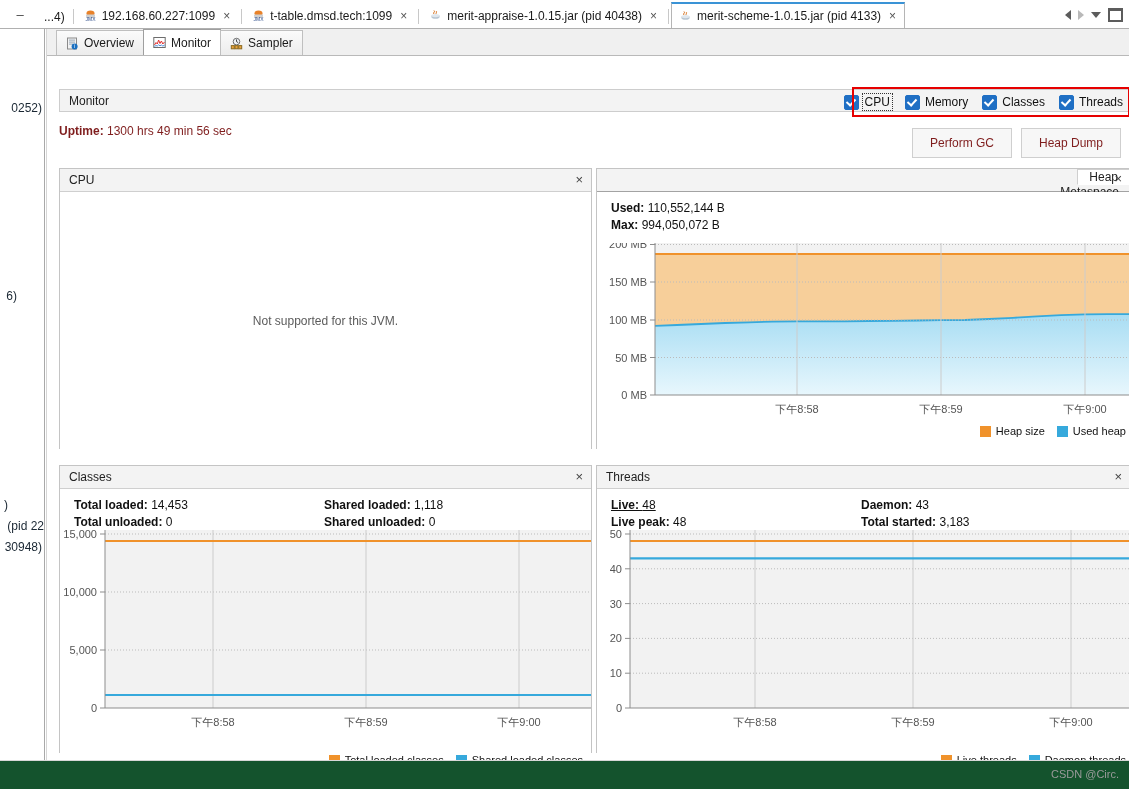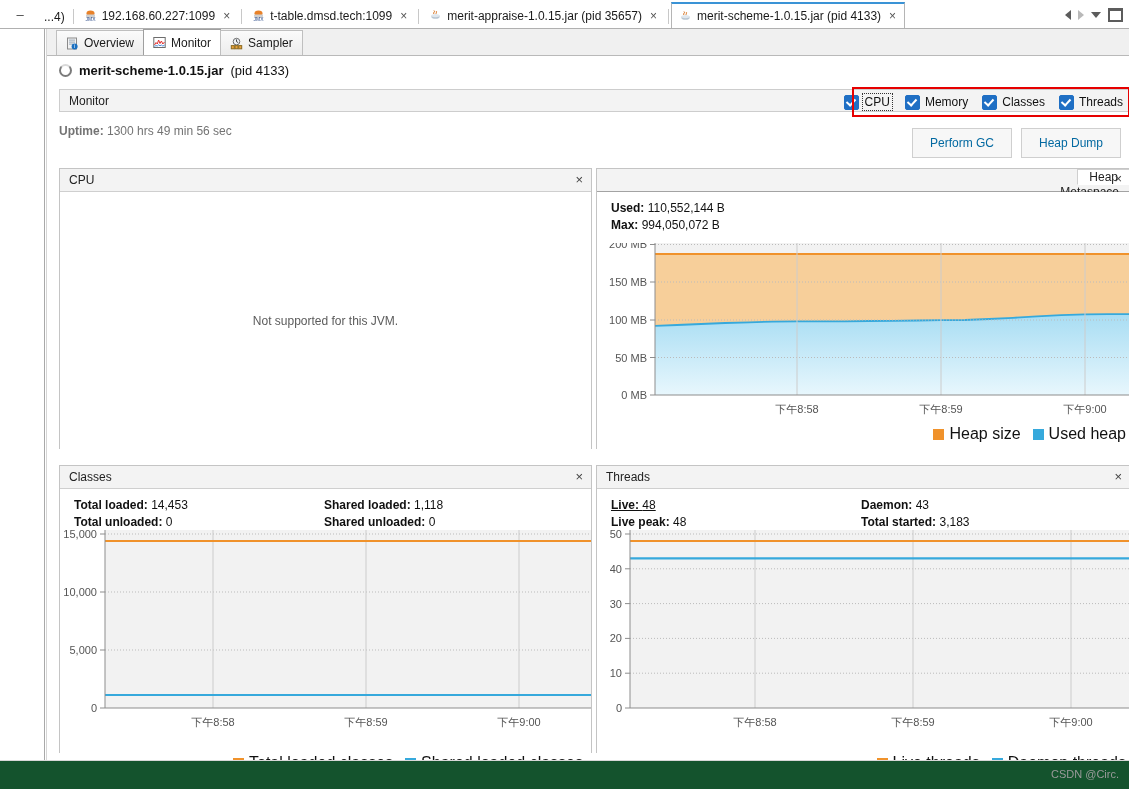--- a/index.html
+++ b/index.html
@@ -131,29 +131,29 @@
     border:solid #fff; border-width:0 2px 2px 0; transform:rotate(42deg);
   }
   .chk-focus { outline:1px dotted #333; outline-offset:1px; padding:0 1px; }
   .redbox {
     position:absolute; right:-1px; top:58px; width:278px; height:30px;
     border:2px solid #e60000; box-sizing:border-box; pointer-events:none;
   }
 
   
   .uptime {
-    position:absolute; left:12px; top:95px; font-size:12px; color:#737373;
+    position:absolute; left:12px; top:95px; font-size:12px; color:#7f1d1d;
   }
   .uptime b { font-weight:bold; }
 
   
   .actbtns { position:absolute; right:8px; top:99px; display:flex; gap:9px; }
   .btn {
     min-width:100px; height:18px; box-sizing:border-box;
-    border:1px solid #cfcfcf; background:#f7f7f7; color:#0369a1;
+    border:1px solid #cfcfcf; background:#f7f7f7; color:#7f1d1d;
     font-size:12px; display:flex; align-items:center; justify-content:center;
     padding:14px 12px;
   }
 
   
   .panel {
     position:absolute; box-sizing:border-box;
     border:1px solid #c4c4c4; background:#ffffff;
   }
   .panel-head {
@@ -183,21 +183,21 @@
   
   .nosupport {
     position:absolute; left:0; top:0; width:100%; height:100%;
     display:flex; align-items:center; justify-content:center;
     font-size:12px; color:#5b5b5b;
   }
 
   
   .chart { position:absolute; }
   .chart svg { display:block; }
-  .legend { position:absolute; right:6px; display:flex; gap:12px; font-size:16px; color:#111; }
+  .legend { position:absolute; right:6px; display:flex; gap:12px; font-size:11px; color:#111; }
   .lg { display:flex; align-items:center; gap:5px; }
   .swatch { width:11px; height:11px; display:inline-block; }
 
   
   .statusbar {
     position:absolute; left:0; top:760px; width:1129px; height:29px;
     background:#14532d; border-top:1px solid #d7d7d7;
   }
   .statusbar .credit {
     position:absolute; right:10px; top:7px; font-size:11px; color:#9a9a9a;
@@ -246,21 +246,21 @@
 
         <div class="ttab">
           <span class="ic">
             <svg width="13" height="13" viewBox="0 0 13 13">
               <path d="M5 1.5 c1.6 1.2 -1.2 2 -0.2 3.4" stroke="#d46a12" fill="none" stroke-width="1"></path>
               <path d="M7.2 2.2 c1.3 1 -0.8 1.7 0 2.7" stroke="#d46a12" fill="none" stroke-width="1"></path>
               <path d="M2.4 6.6 h8.2 v1.1 a4.1 2.1 0 0 1 -8.2 0 z" fill="#b9c6d2"></path>
               <ellipse cx="6.5" cy="6.6" rx="4.1" ry="1.6" fill="#dfe7ee"></ellipse>
             </svg>
           </span>
-          <span>merit-appraise-1.0.15.jar (pid 35657)</span>
+          <span>merit-appraise-1.0.15.jar (pid 40438)</span>
           <span class="tclose">×</span>
         </div>
         <div class="tabsep"></div>
 
         <div class="ttab sel">
           <span class="ic">
             <svg width="13" height="13" viewBox="0 0 13 13">
               <path d="M5 1.5 c1.6 1.2 -1.2 2 -0.2 3.4" stroke="#d46a12" fill="none" stroke-width="1"></path>
               <path d="M7.2 2.2 c1.3 1 -0.8 1.7 0 2.7" stroke="#d46a12" fill="none" stroke-width="1"></path>
               <path d="M2.4 6.6 h8.2 v1.1 a4.1 2.1 0 0 1 -8.2 0 z" fill="#b9c6d2"></path>
@@ -275,20 +275,27 @@
 
     <div class="topbar-right">
       <span class="navarrow arrow-l"></span>
       <span class="navarrow arrow-r"></span>
       <span class="navarrow arrow-d"></span>
       <span class="winbox"></span>
     </div>
     <div class="topbar-underline"></div>
   </div>
 
+  <div class="sidebar">
+    <div class="sb-frag" style="right:2px; top:72px;">0252)</div>
+    <div class="sb-frag" style="right:27px; top:260px;">6)</div>
+    <div class="sb-frag" style="right:36px; top:469px;">)</div>
+    <div class="sb-frag" style="right:0px; top:490px;">(pid 22</div>
+    <div class="sb-frag" style="right:2px; top:511px;">30948)</div>
+  </div>
   <div class="sidebar-divider"></div>
   <div class="sidebar-divider2"></div>
 
   <div class="sb-scroll">
     <div class="sb-thumb"></div>
   </div>
 
   <div class="main">
 
     <div class="viewtabs">
@@ -323,25 +330,20 @@
             <line x1="6.5" y1="4.6" x2="8.2" y2="5.6" stroke="#333" stroke-width="0.9"></line>
             <rect x="1.3" y="8.6" width="3" height="3.2" fill="#e8a33d" stroke="#8a6a22"></rect>
             <rect x="5" y="8.6" width="3" height="3.2" fill="#e8a33d" stroke="#8a6a22"></rect>
             <rect x="8.7" y="8.6" width="3" height="3.2" fill="#e8a33d" stroke="#8a6a22"></rect>
           </svg>
         </span>
         <span>Sampler</span>
       </div>
     </div>
 
-    <div class="proc-header">
-      <span class="spinner"></span>
-      <span class="proc-title">merit-scheme-1.0.15.jar</span>
-      <span class="proc-pid">(pid 4133)</span>
-    </div>
 
     <div class="mon-band">
       <span class="mon-band-label">Monitor</span>
     </div>
 
     <div class="checkrow">
       <label class="chk">
         <span class="chkbox"></span>
         <span class="chk-focus">CPU</span>
       </label>

